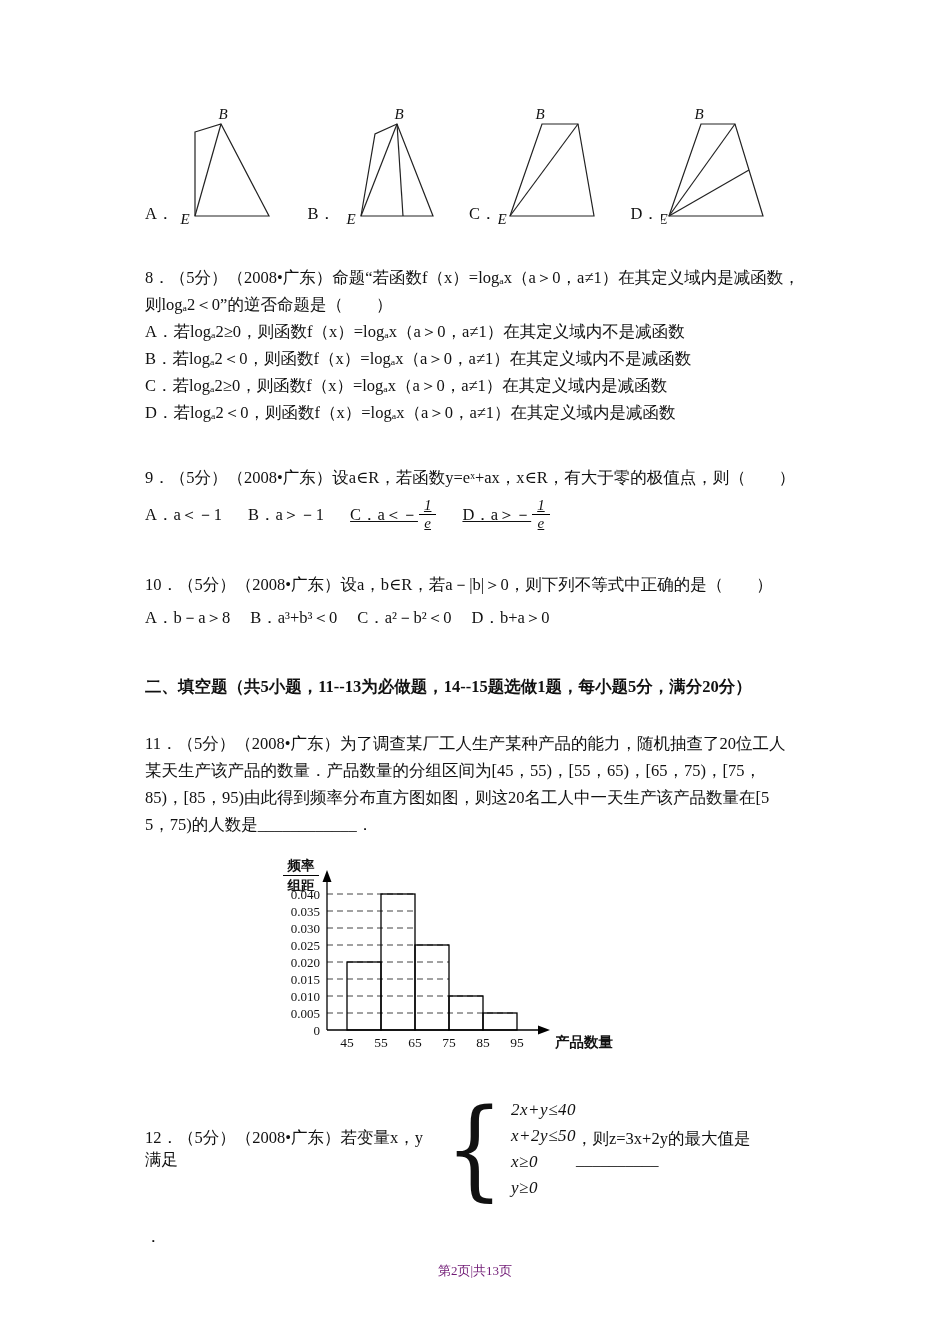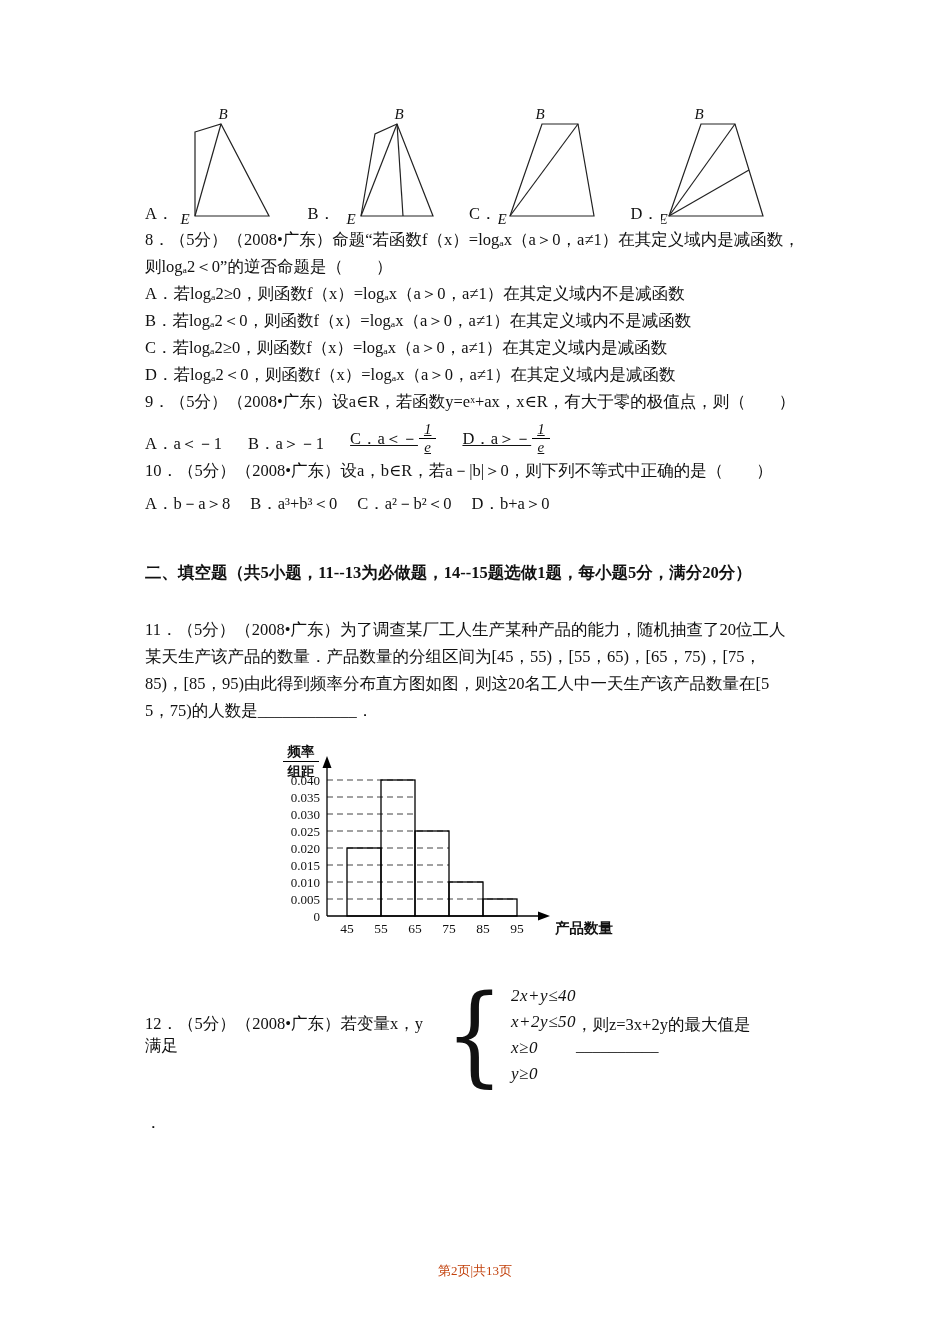--- a/index.html
+++ b/index.html
@@ -18,23 +18,23 @@
     margin-top:108px;
     display:flex;
     align-items:flex-end;
     gap:22px;
   }
   .fig-group{display:flex;align-items:flex-end;gap:2px;}
   .opt-label{font-size:16.5px;line-height:1;margin-bottom:4px;white-space:nowrap;}
   .fig-svg polygon,.fig-svg line{fill:none;stroke:#222;stroke-width:1.2;}
   .fig-svg text{font-family:"Liberation Serif","DejaVu Serif",serif;font-style:italic;font-size:15px;fill:#111;}
   
-  .q{}
+  .q{margin-top:38px;}
   .tline{line-height:27px;}
-  .opt-row{display:flex;align-items:flex-end;gap:26px;line-height:27px;margin-top:6px;flex-wrap:nowrap;}
+  .opt-row{display:flex;align-items:center;gap:26px;line-height:27px;margin-top:6px;flex-wrap:nowrap;}
   .opt-row.tight{gap:20px;}
   .opt-frac{display:inline-flex;align-items:center;text-decoration:underline;}
   .frac{display:inline-block;text-align:center;font-style:italic;font-size:15px;line-height:1.15;vertical-align:middle;margin-left:1px;}
   .frac .num{display:block;padding:0 5px;}
   .frac .den{display:block;border-top:1.2px solid #000;padding:0 5px;}
   .section-title{margin-top:42px;font-weight:bold;line-height:27px;}
   
   .chart-wrap{margin-top:14px;margin-left:112px;}
   .chart text{font-family:"Liberation Serif","DejaVu Serif",serif;fill:#111;}
   
@@ -43,21 +43,21 @@
     font-family:"DejaVu Serif","Liberation Serif",serif;
     font-size:108px;font-weight:300;line-height:104px;
     margin:0 2px 0 6px;transform:scaleX(.85);
   }
   .constraints{display:flex;flex-direction:column;}
   .constraints div{font-style:italic;font-size:17px;line-height:26px;letter-spacing:.5px;}
   .trailing-line{margin-top:22px;line-height:27px;}
   
   .footer{
     position:absolute;left:0;bottom:64px;width:100%;
-    text-align:center;font-size:13px;color:#c2410c;
+    text-align:center;font-size:13px;color:#701a75;
   }
 </style>
 </head>
 <body>
 
 <div class="page">
   <div class="content">
 
     <div class="figures-row">
 

